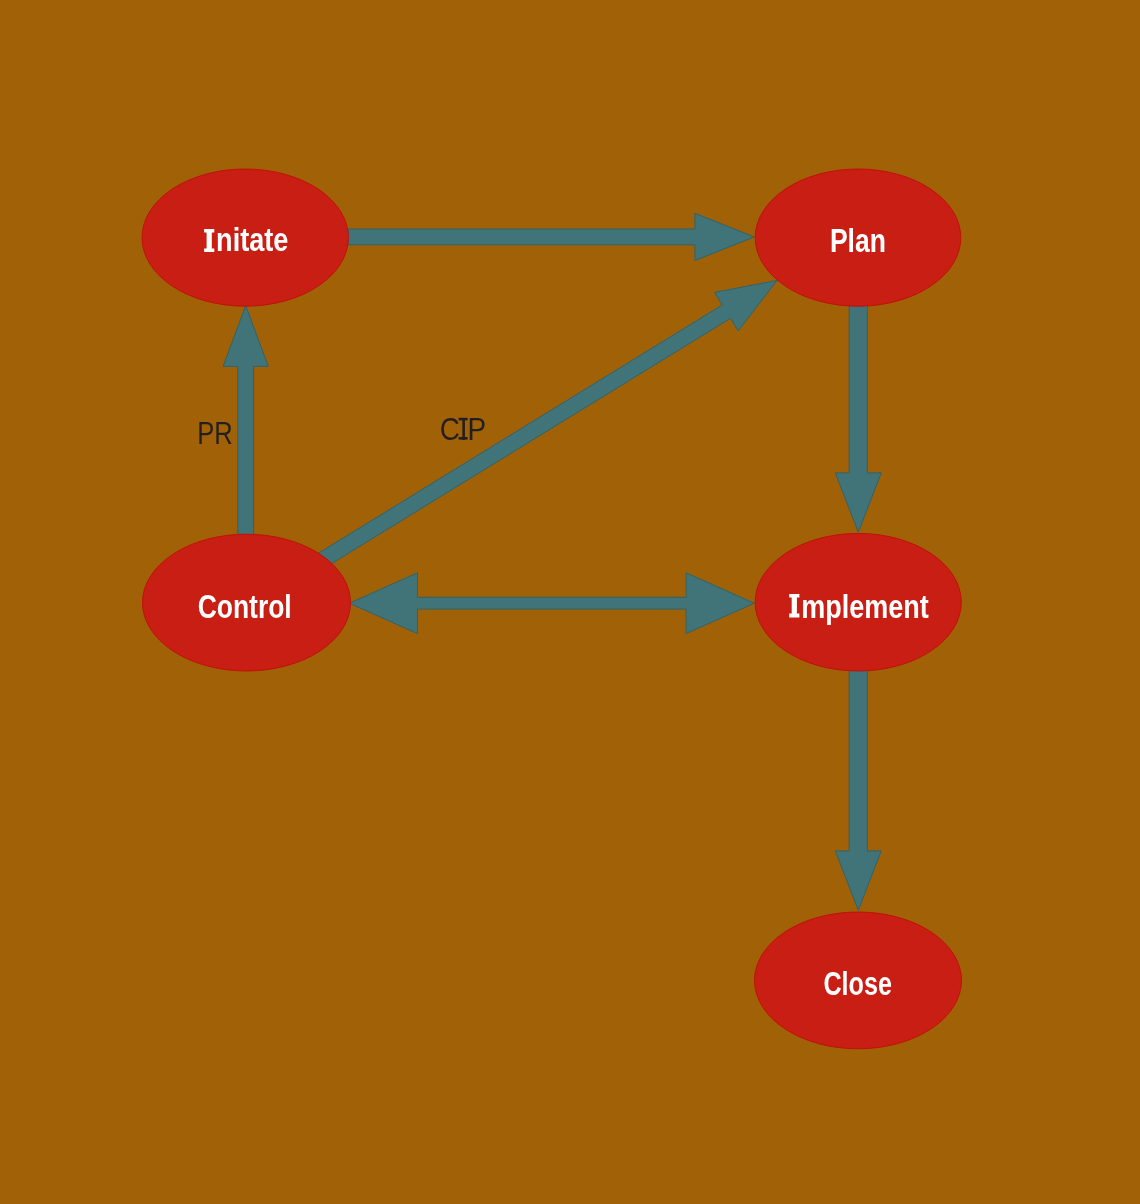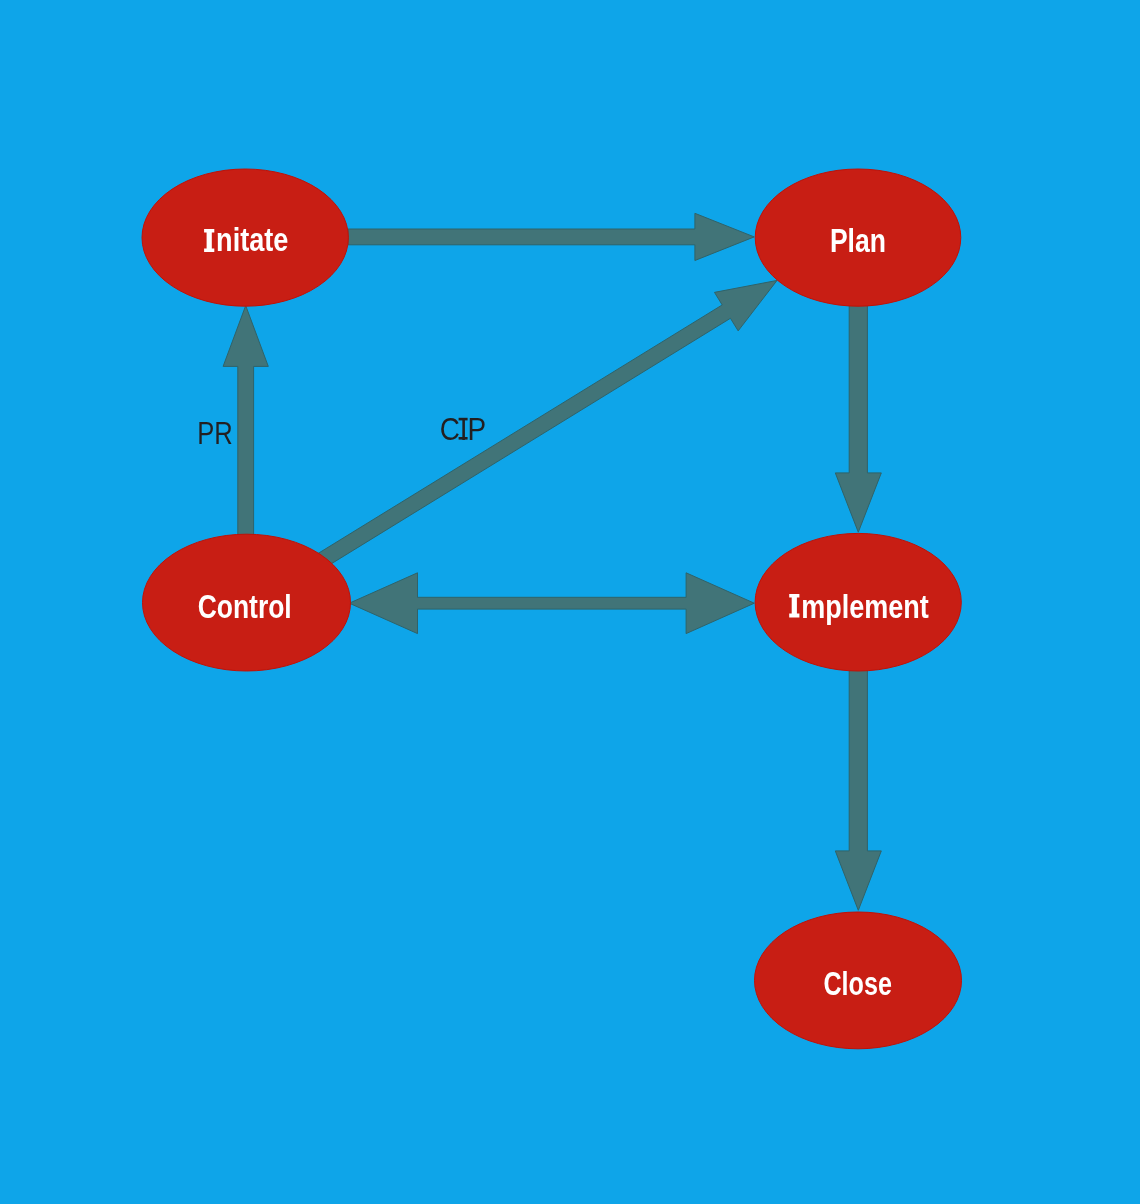--- a/index.html
+++ b/index.html
@@ -8,21 +8,21 @@
     padding: 0;
     background: #ffffff;
     width: 1140px;
     height: 1204px;
     overflow: hidden;
   }
   #canvas {
     position: relative;
     width: 1140px;
     height: 1204px;
-    background: #0ea5e9;
+    background: #a16207;
   }
   svg#diagram { display: block; }
   .node-label {
     font-family: "Liberation Sans", sans-serif;
     font-weight: bold;
     fill: #ffffff;
     text-anchor: middle;
     font-size: 33px;
   }
   .edge-label {

